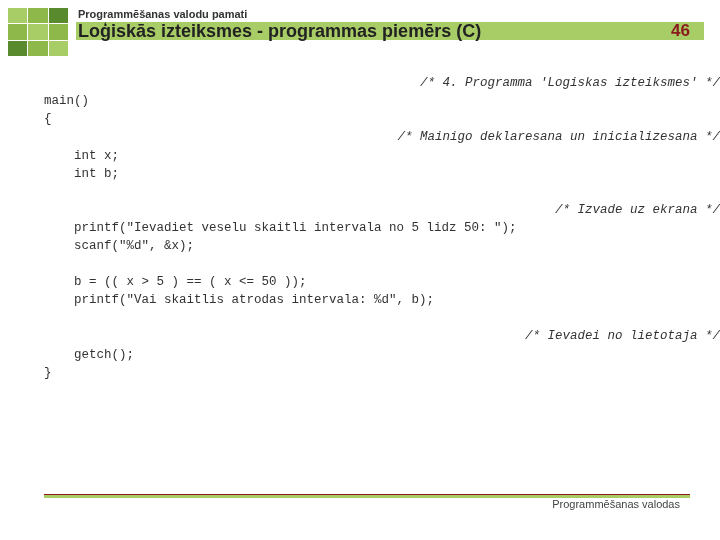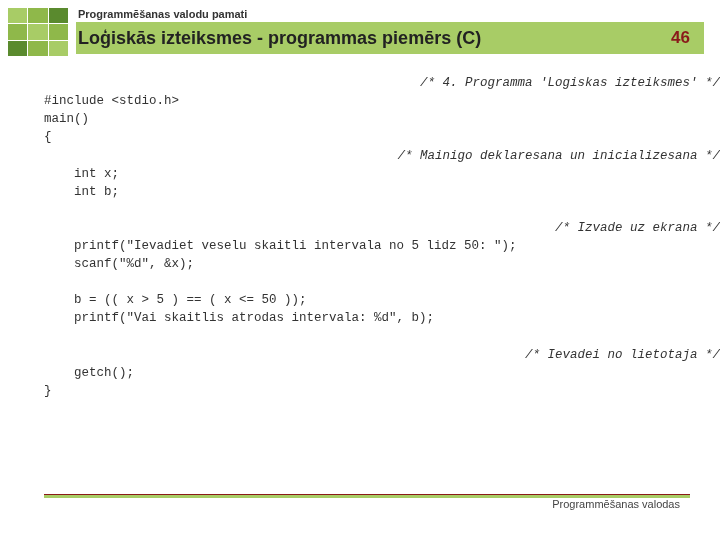--- a/index.html
+++ b/index.html
@@ -39,21 +39,21 @@
     font-weight: bold;
     color: #333;
     padding: 2px 0 2px 2px;
   }
   .title-bar {
     background: #a8cc66;
     display: flex;
     align-items: center;
     justify-content: space-between;
     padding: 4px 10px 4px 2px;
-    height: 32px;
+    height: 18px;
   }
   .slide-title {
     font-size: 18px;
     font-weight: bold;
     color: #222;
   }
   .slide-num {
     font-size: 17px;
     font-weight: bold;
     color: #8a1a1a;
@@ -109,21 +109,20 @@
       <span class="slide-title">Loģiskās izteiksmes - programmas piemērs (C)</span>
       <span class="slide-num">46</span>
     </div>
   </div>
 </div>
 
 <div class="content">
 
   <div class="code-block">
     <div class="comment">/* 4. Programma 'Logiskas izteiksmes' */</div>
-    <div>#include &lt;stdio.h&gt;</div>
     <div>main()</div>
     <div>{</div>
     <div class="comment">/* Mainigo deklaresana un inicializesana */</div>
     <span class="indent">int x;</span>
     <span class="indent">int b;</span>
   </div>
 
   <div class="code-block">
     <div class="comment">/* Izvade uz ekrana */</div>
     <span class="indent str">printf("Ievadiet veselu skaitli intervala no 5 lidz 50: ");</span>

